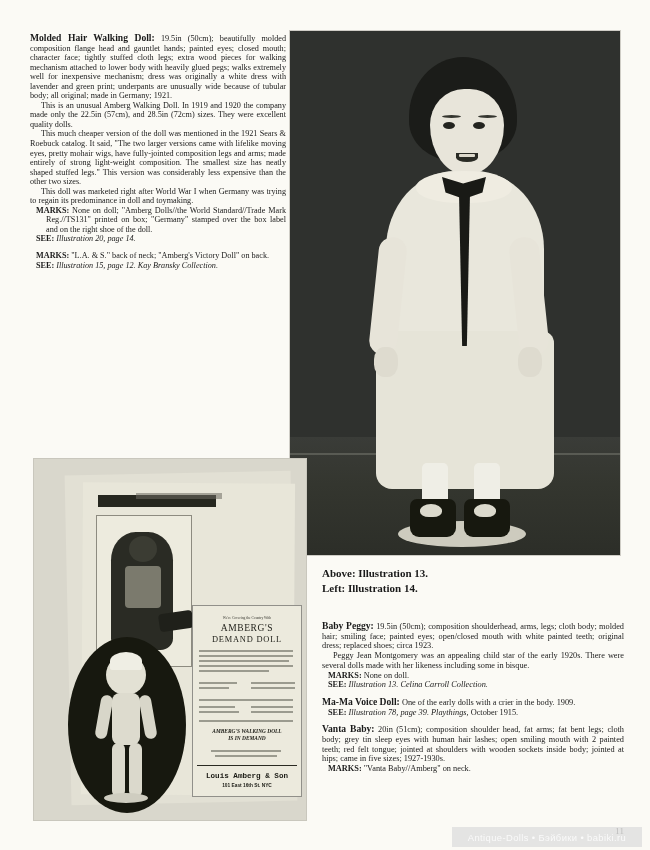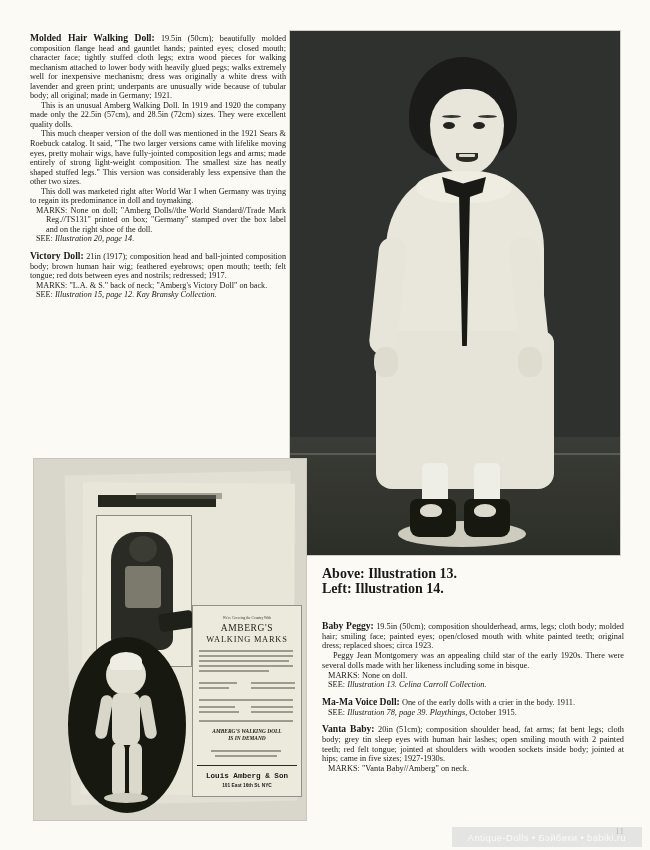--- a/index.html
+++ b/index.html
@@ -22,27 +22,27 @@
     position:absolute;left:322px;top:621px;width:302px;
     font-size:8.3px;line-height:9.7px;text-align:justify;
   }
   p{margin:0;}
   .indent{text-indent:11px;}
   .hang{
     margin-left:16px;text-indent:-10px;margin-top:0px;
   }
   .gap{height:7px;}
   .entry-title{font-weight:bold;font-size:9.6px;}
-  .lbl{font-weight:normal;}
+  .lbl{font-weight:bold;}
   .ital{font-style:italic;margin-top:20px;}
 
   
   .caption-block{
     position:absolute;left:322px;top:566px;width:300px;
-    font-size:14px;line-height:15px;font-weight:bold;
+    font-size:11px;line-height:15px;font-weight:bold;
   }
 
   
   .folio{
     position:absolute;right:26px;bottom:14px;
     font-size:9px;color:#2b2b2b;
   }
 
   
   .watermark{
@@ -313,24 +313,20 @@
       <span>None on doll; "Amberg Dolls//the World Standard//Trade Mark Reg.//TS131" printed on box; "Germany" stamped over the box label and on the right shoe of the doll.</span>
     </p>
 
     <p class="hang">
       <span class="lbl">SEE:</span>
       <span class="ital">Illustration 20, page 14.</span>
     </p>
 
     <div class="gap"></div>
 
-    <p>
-      <span class="entry-title">Victory Doll:</span>
-      <span>21in (1917); composition head and ball-jointed composition body; brown human hair wig; feathered eyebrows; open mouth; teeth; felt tongue; red dots between eyes and nostrils; redressed; 1917.</span>
-    </p>
 
     <p class="hang">
       <span class="lbl">MARKS:</span>
       <span>"L.A. &amp; S." back of neck; "Amberg's Victory Doll" on back.</span>
     </p>
 
     <p class="hang">
       <span class="lbl">SEE:</span>
       <span class="ital">Illustration 15, page 12.</span>
       <span class="ital">Kay Bransky Collection.</span>
@@ -371,21 +367,21 @@
     <div class="pl-playthings"></div>
 
     <div class="pl-addoll-frame">
       <div class="pl-addoll"></div>
       <div class="pl-addoll-arm"></div>
     </div>
 
     <div class="pl-ad">
       <div class="pl-ad-head">We're Covering the Country With</div>
       <div class="pl-ad-title">AMBERG'S</div>
-      <div class="pl-ad-title2">WALKING MARKS</div>
+      <div class="pl-ad-title2">DEMAND DOLL</div>
 
       <div class="pl-ad-line" style="top:44px;width:94px;"></div>
       <div class="pl-ad-line" style="top:49px;width:94px;"></div>
       <div class="pl-ad-line" style="top:54px;width:90px;"></div>
       <div class="pl-ad-line" style="top:59px;width:94px;"></div>
       <div class="pl-ad-line" style="top:64px;width:70px;"></div>
       <div class="pl-ad-line" style="top:76px;width:38px;"></div>
       <div class="pl-ad-line" style="top:76px;left:58px;width:44px;"></div>
       <div class="pl-ad-line" style="top:81px;width:30px;"></div>
       <div class="pl-ad-line" style="top:81px;left:58px;width:44px;"></div>
@@ -436,21 +432,21 @@
 
     <p class="hang">
       <span class="lbl">SEE:</span>
       <span class="ital">Illustration 13. Celina Carroll Collection.</span>
     </p>
 
     <div class="gap"></div>
 
     <p>
       <span class="entry-title">Ma-Ma Voice Doll:</span>
-      <span>One of the early dolls with a crier in the body. 1911.</span>
+      <span>One of the early dolls with a crier in the body. 1909.</span>
     </p>
 
     <p class="hang">
       <span class="lbl">SEE:</span>
       <span class="ital">Illustration 78, page 39. Playthings,</span>
       <span> October 1915.</span>
     </p>
 
     <div class="gap"></div>
 

